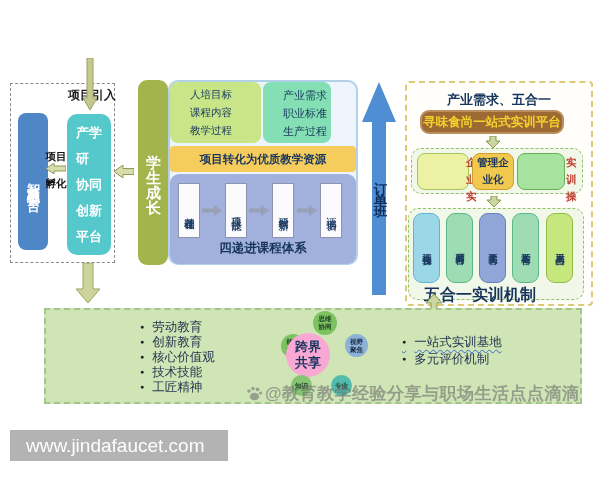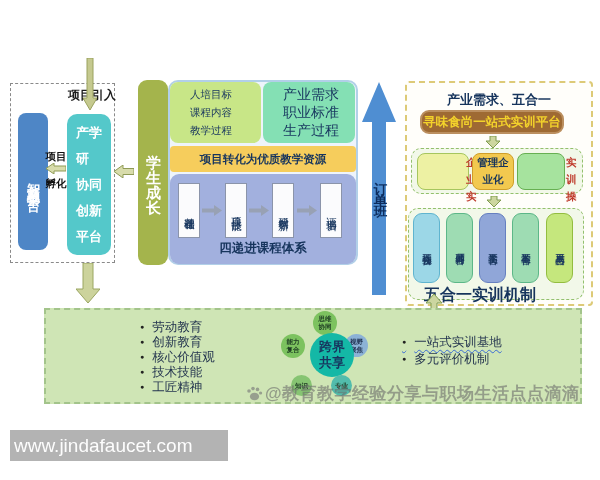--- a/index.html
+++ b/index.html
@@ -7,39 +7,39 @@
           font-family:"Liberation Serif",serif;color:#17355e;}
   .abs{position:absolute;}
   .flexc{display:flex;align-items:center;justify-content:center;}
   .pre{white-space:pre-line;}
   .vert{writing-mode:vertical-rl;text-orientation:upright;}
 
   
   .tg-badge{left:456px;top:12px;width:132px;height:33px;background:#a9a9a9;color:#fff;
             font-family:"Liberation Sans",sans-serif;font-size:19px;}
   .site-bar{left:10px;top:430px;width:218px;height:31px;background:#b3b3b3;color:#fdfdfd;
-            font-family:"Liberation Sans",sans-serif;font-size:19px;line-height:31px;padding-left:4px;box-sizing:border-box;}
+            font-family:"Liberation Sans",sans-serif;font-size:19px;line-height:31px;padding-left:16px;box-sizing:border-box;}
 
   
   .left-panel{left:10px;top:83px;width:105px;height:180px;border:1.6px dashed #8a8a8a;box-sizing:border-box;background:#fff;}
   .intro-label{left:68px;top:87px;font-size:12px;font-weight:bold;color:#1a1a1a;}
   .p1{left:18px;top:113px;width:30px;height:137px;background:#4e86c6;border-radius:8px;color:#fff;
       font-size:13px;font-weight:bold;letter-spacing:3px;}
   .p2{left:67px;top:114px;width:44px;height:141px;background:#54c8ca;border-radius:10px;color:#fff;
       font-size:13px;font-weight:bold;line-height:26px;text-align:left;}
   .incubate{left:44px;top:150px;width:24px;text-align:center;font-size:10.5px;font-weight:bold;color:#111;line-height:13px;}
 
   
   .growth-bar{left:138px;top:80px;width:30px;height:185px;background:#a4b44c;border-radius:9px;color:#fff;
               font-size:15px;font-weight:bold;letter-spacing:15px;}
   .center-box{left:168px;top:80px;width:190px;height:185px;background:#eef4fb;border:2px solid #b2d0e8;border-radius:10px;box-sizing:border-box;}
   .edu-box{left:170px;top:82px;width:91px;height:61px;background:#c8e687;border-radius:8px;
            font-size:10.5px;line-height:18px;padding:4px 0 0 20px;box-sizing:border-box;}
-  .ind-box{left:263px;top:82px;width:92px;height:61px;background:#84e0b4;border-radius:8px;
-           font-size:14px;line-height:18px;padding:4px 0 0 20px;box-sizing:border-box;}
+  .ind-box{left:263px;top:82px;width:68px;height:61px;background:#84e0b4;border-radius:8px;
+           font-size:11px;line-height:18px;padding:4px 0 0 20px;box-sizing:border-box;}
   .band{left:170px;top:146px;width:186px;height:26px;background:#f6cd5c;border-radius:4px;
         font-size:11.5px;font-weight:bold;}
   .course-panel{left:170px;top:174px;width:186px;height:90px;background:#a2b0de;border-radius:9px;}
   .course{top:183px;width:22px;height:55px;background:#fbfbfd;border:1px solid #8b94aa;box-sizing:border-box;
           font-size:10.5px;letter-spacing:1px;}
   .course-label{left:170px;top:240px;width:186px;text-align:center;font-size:12.5px;font-weight:bold;color:#16345c;}
 
   
   .order-label{left:367px;top:152px;width:26px;height:70px;color:#0d2d5e;font-size:13.5px;font-weight:bold;letter-spacing:11px;}
 
@@ -67,21 +67,21 @@
   
   .bottom-panel{left:44px;top:308px;width:538px;height:96px;background:#cfe5b5;border:2px dashed #a3c48b;box-sizing:border-box;}
   .blist{list-style:none;margin:0;padding:0;font-size:12.5px;color:#24354f;}
   .blist li{margin:1px 0;line-height:14px;}
   .blist li::before{content:"●";font-size:7px;vertical-align:2px;margin-right:8px;color:#222;}
   .left-bullets{left:140px;top:319px;}
   .right-bullets{left:402px;top:332px;}
   .right-bullets li{margin:3px 0;}
   .wavy{text-decoration:underline wavy #3a6bd4 1px;text-underline-offset:3px;}
   .circle{border-radius:50%;text-align:center;font-weight:bold;}
-  .big-circle{left:310px;top:333px;width:44px;height:44px;background:#14b8a6;font-size:13px;line-height:16px;color:#17355e;font-family:Liberation Serif, serif;}
+  .big-circle{left:286px;top:333px;width:44px;height:44px;background:#f9a8d4;font-size:13px;line-height:16px;color:#17355e;font-family:Liberation Serif, serif;}
   .s-circle{font-size:6.5px;line-height:8px;color:#1c3a22;font-weight:bold;}
   .top-circle{left:313px;top:311px;width:24px;height:24px;background:#7cc25f;}
   .l-circle{left:281px;top:334px;width:24px;height:24px;background:#7cc25f;}
   .r-circle{left:345px;top:334px;width:23px;height:23px;background:#8cb2d6;color:#1d2f4e;}
   .bl-circle{left:291px;top:375px;width:21px;height:21px;background:#86c472;}
   .br-circle{left:331px;top:375px;width:21px;height:21px;background:#52bcac;}
 
   .watermark{left:246px;top:382px;width:352px;font-family:"Liberation Sans",sans-serif;
              font-size:17px;font-weight:bold;color:rgba(105,105,105,0.58);z-index:6;
              display:flex;align-items:center;gap:2px;letter-spacing:0.5px;white-space:nowrap;}

